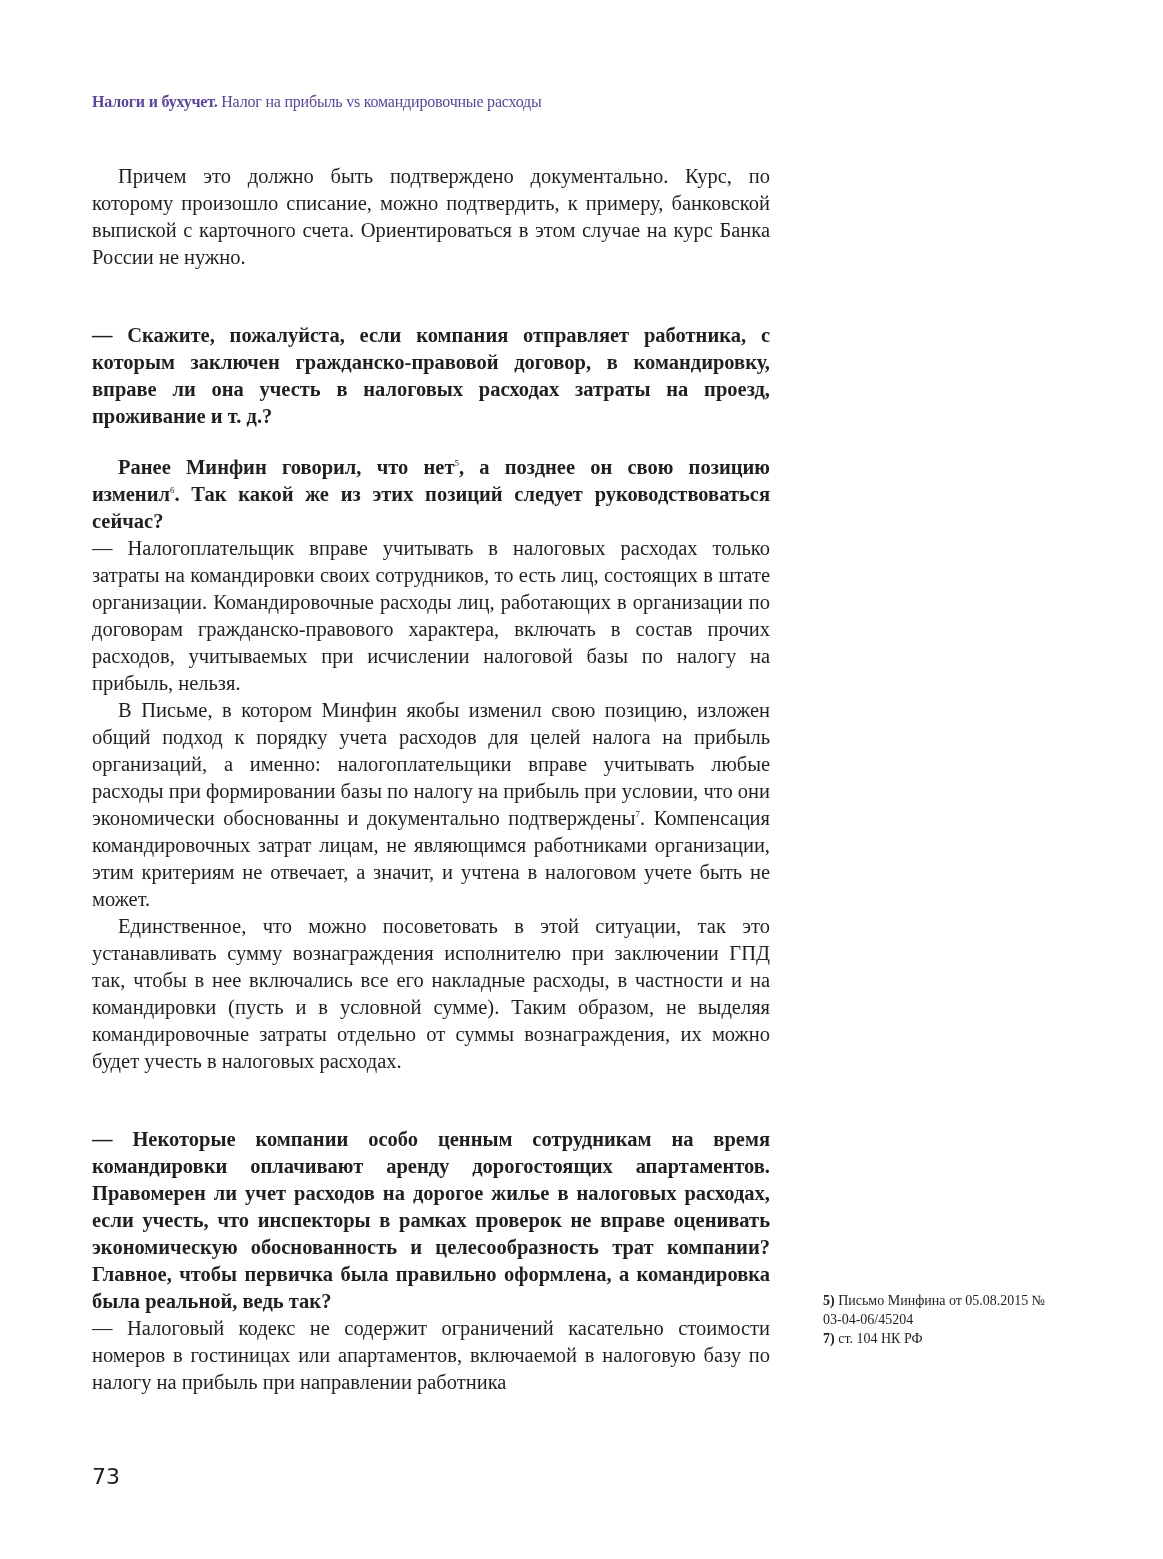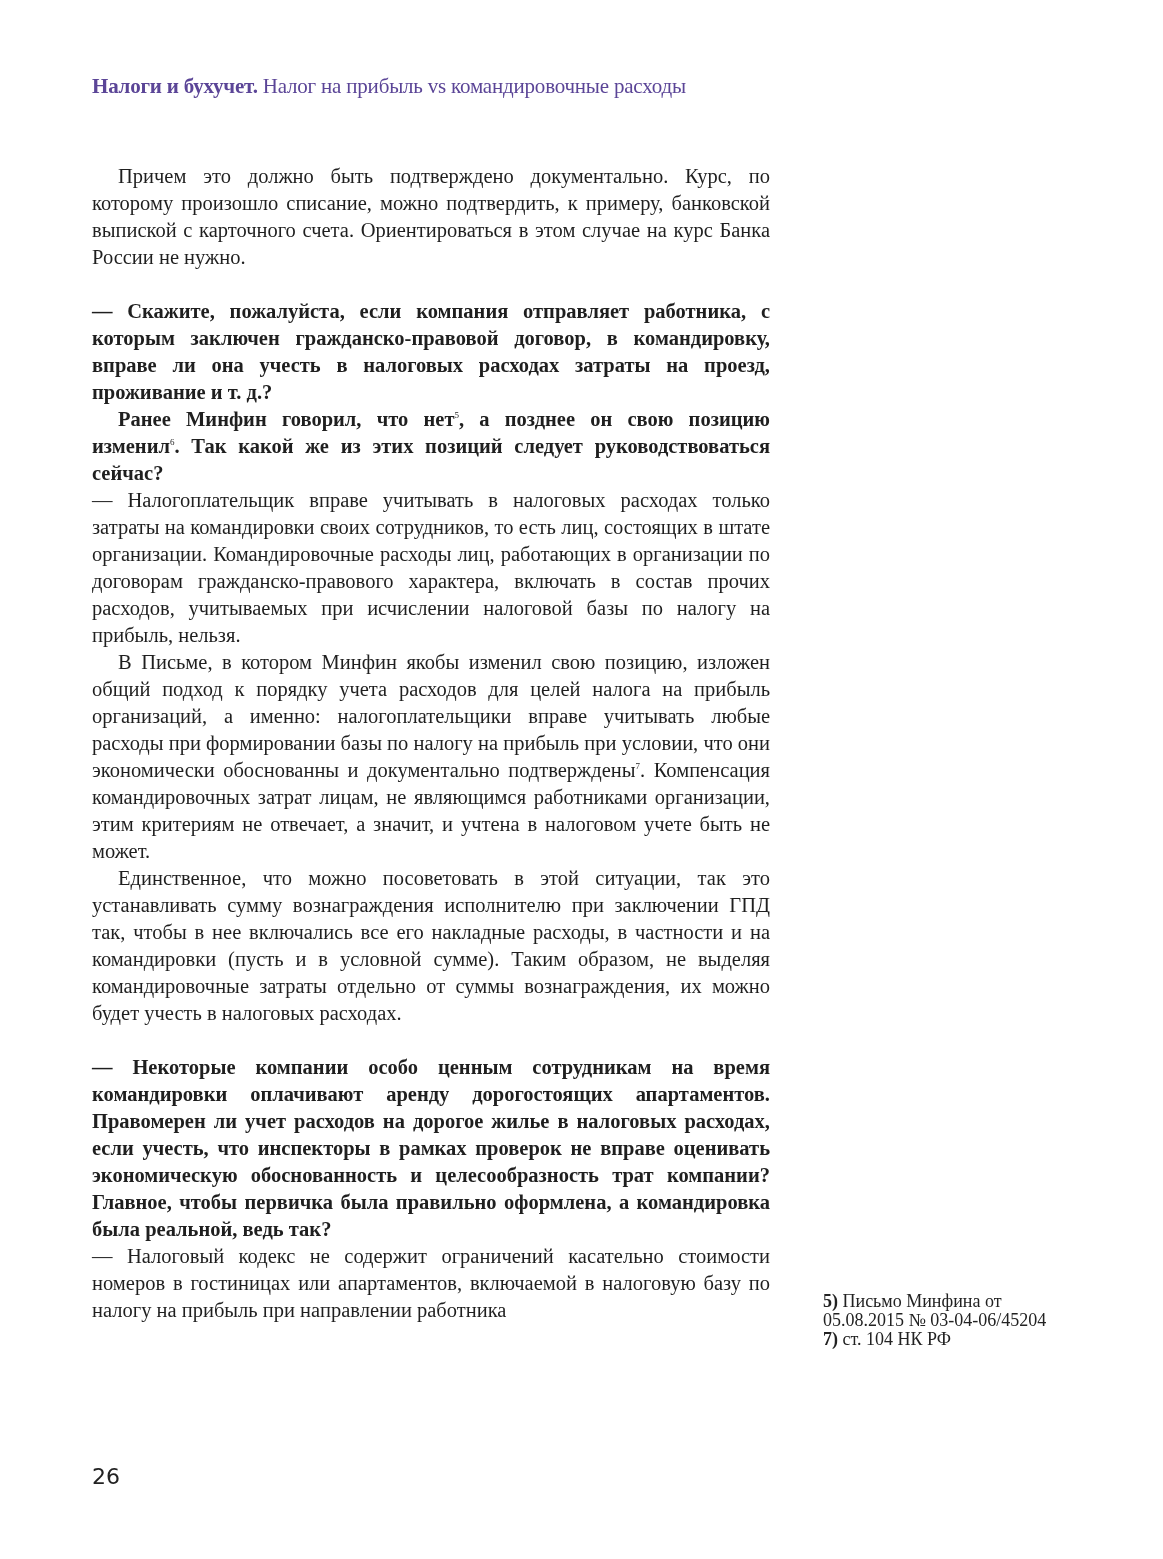--- a/index.html
+++ b/index.html
@@ -1,29 +1,29 @@
 <!DOCTYPE html>
 <html><head>
 <meta charset="utf-8">
 <style>
   html, body { margin: 0; padding: 0; background: #ffffff; }
   body { width: 1163px; height: 1559px; position: relative; overflow: hidden;
          font-family: "Liberation Serif", "DejaVu Serif", serif; color: #1f1f1f; }
-  .running-head { position: absolute; left: 92px; top: 74px; font-size: 21px;
+  .running-head { position: absolute; left: 92px; top: 93px; font-size: 16px;
                   color: #5b4597; white-space: nowrap; letter-spacing: -0.2px; }
   .running-head .section { font-weight: bold; }
   .column { position: absolute; left: 92px; top: 163px; width: 678px;
             font-size: 20.5px; line-height: 27px; text-align: justify; }
   .column p { margin: 0; }
   .column p.indent { text-indent: 26px; }
-  .column p.q { font-weight: bold; }
+  .column p.q { font-weight: bold; margin-top: 24px; }
   .column .gap { height: 27px; }
   sup { font-size: 9px; line-height: 0; vertical-align: super; font-weight: normal; }
   .notes { position: absolute; left: 823px; top: 1292px; width: 240px;
-           font-size: 18px; line-height: 18.5px; color: #222; }
+           font-size: 14px; line-height: 18.5px; color: #222; }
   .notes .note { margin-bottom: 1px; }
   .notes .num { font-weight: bold; }
   .page-num { position: absolute; left: 92px; top: 1464px; font-size: 22px;
               font-family: "DejaVu Sans", "Liberation Sans", sans-serif; color: #222; }
 </style>
 </head>
 <body>
 
 <div class="running-head">
   <span class="section">Налоги и бухучет.</span>
@@ -41,13 +41,13 @@
   <div class="gap"></div>
   <p class="q">— Некоторые компании особо ценным сотрудникам на время командировки оплачивают аренду дорогостоящих апартаментов. Правомерен ли учет расходов на дорогое жилье в налоговых расходах, если учесть, что инспекторы в рамках проверок не вправе оценивать экономическую обоснованность и целесообразность трат компании? Главное, чтобы первичка была правильно оформлена, а командировка была реальной, ведь так?</p>
   <p>— Налоговый кодекс не содержит ограничений касательно стоимости номеров в гостиницах или апартаментов, включаемой в налоговую базу по налогу на прибыль при направлении работника</p>
 </div>
 
 <div class="notes">
   <div class="note"><span class="num">5)</span> <span>Письмо Минфина от 05.08.2015 № 03-04-06/45204</span></div>
   <div class="note"><span class="num">7)</span> <span>ст. 104 НК РФ</span></div>
 </div>
 
-<div class="page-num">26</div>
+<div class="page-num">73</div>
 
 </body></html>

